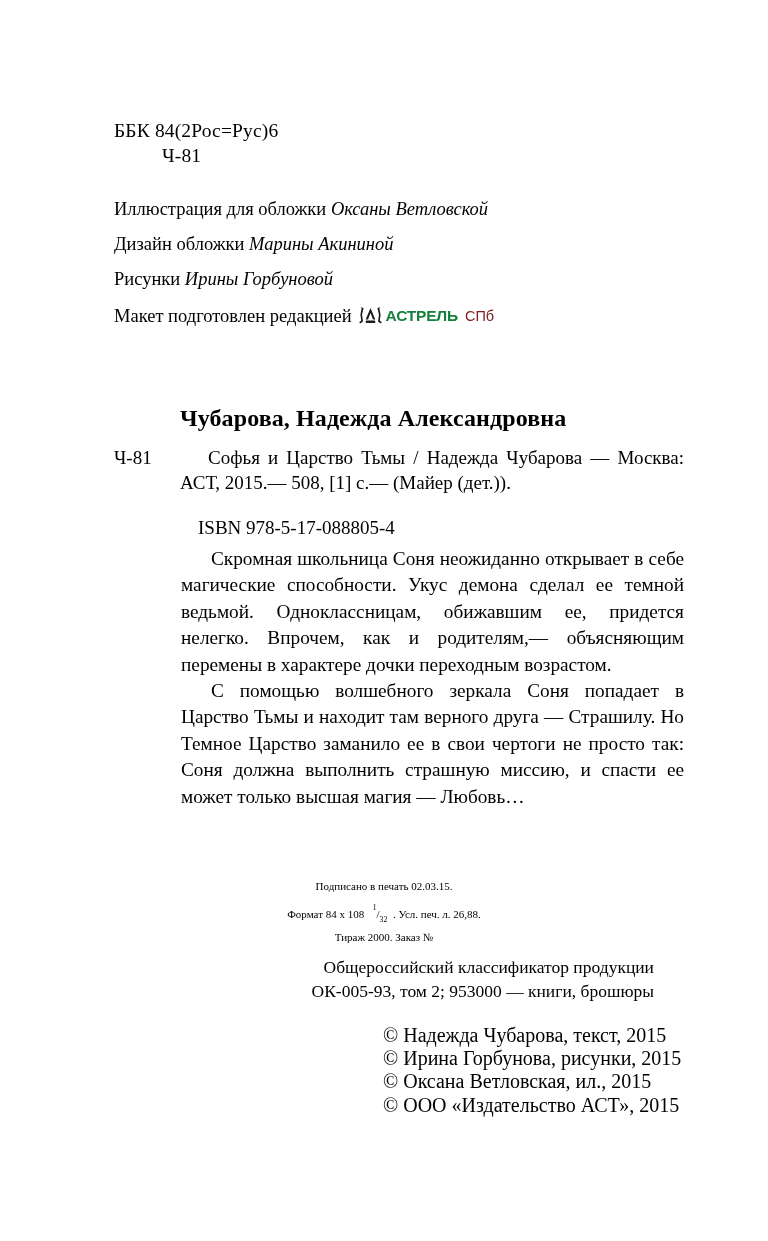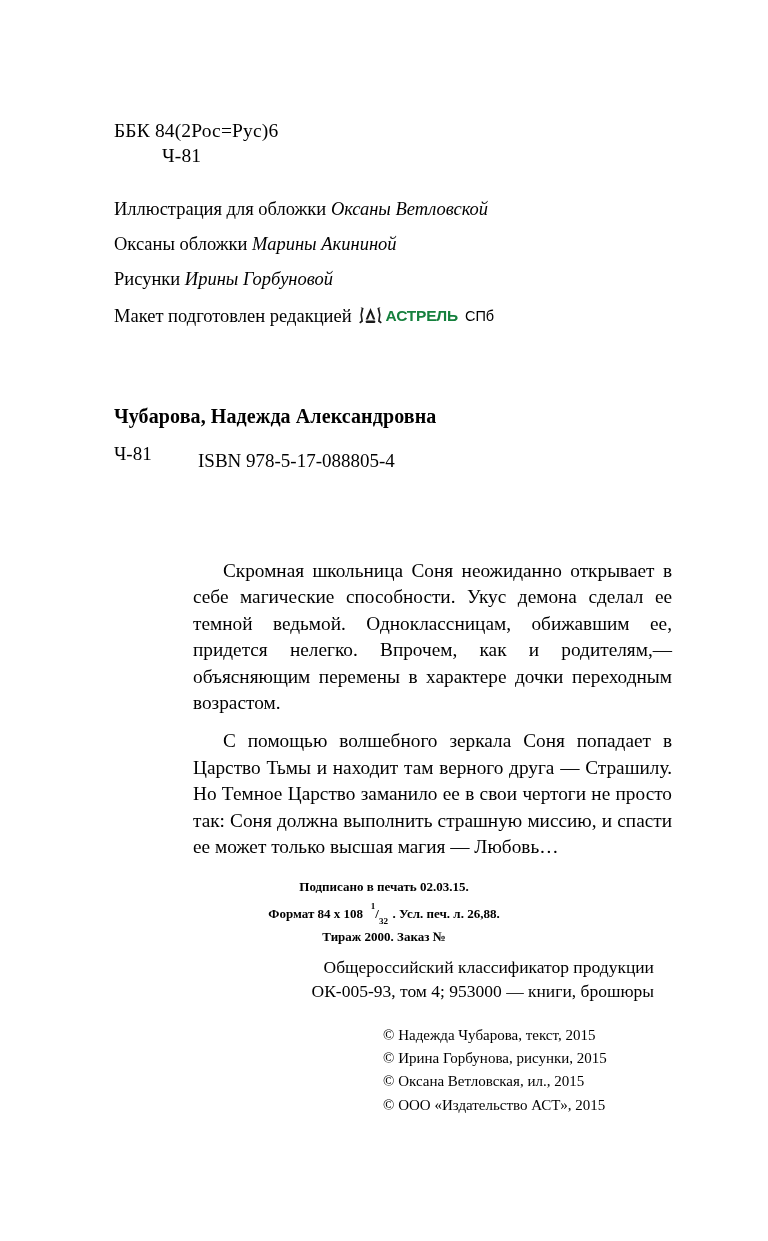--- a/index.html
+++ b/index.html
@@ -69,34 +69,35 @@
     font-weight: bold;
     font-size: 15.5px;
     letter-spacing: -0.2px;
     color: #15803d;
   }
   .logo-city {
     font-family: "Liberation Sans", "DejaVu Sans", sans-serif;
     font-weight: normal;
     font-size: 14.5px;
     letter-spacing: 0px;
-    color: #000000;
+    color: #7f1d1d;
     margin-left: 3px;
   }
 
   
   .cip {
     position: absolute;
     left: 114px;
     top: 405px;
     width: 570px;
   }
   .cip-author {
     font-weight: bold;
-    font-size: 20px;
+    font-size: 24px;
+    margin-left: 66px;
     letter-spacing: 0.1px;
   }
   .cip-body {
     position: relative;
     margin-top: 13px;
     font-size: 19px;
     line-height: 25px;
   }
   .cip-mark {
     position: absolute;
@@ -120,34 +121,33 @@
   .annotation {
     position: absolute;
     left: 181px;
     top: 546px;
     width: 503px;
     font-size: 19.3px;
     line-height: 26.4px;
     text-align: justify;
   }
   .annotation p {
-    margin: 12px;
+    margin: 0;
     text-indent: 30px;
   }
 
   
   .imprint {
     position: absolute;
     left: 114px;
     top: 875px;
     width: 540px;
     text-align: center;
-    font-size: 13px;
+    font-size: 11px;
     line-height: 23.5px;
-    font-weight: bold;
   }
   .imprint .ln { white-space: nowrap; }
   .frac { display: inline-block; position: relative; width: 26px; height: 1em; vertical-align: baseline; text-align: center; }
   .frac sup { font-size: 0.7em; position: relative; top: -0.35em; }
   .frac .slash { font-size: 1em; }
   .frac sub { font-size: 0.7em; position: relative; bottom: -0.25em; }
 
   .classifier {
     position: absolute;
     left: 114px;
@@ -157,21 +157,21 @@
     font-size: 17.5px;
     line-height: 24px;
   }
   .classifier .ln { white-space: nowrap; }
 
   
   .copyright {
     position: absolute;
     left: 383px;
     top: 1024px;
-    font-size: 15px;
+    font-size: 20px;
     line-height: 23.2px;
   }
   .copyright .ln { white-space: nowrap; }
 </style>
 </head>
 <body>
 
 <div class="page">
 
   <div class="codes">
@@ -179,21 +179,21 @@
     <div class="code-line code-indent">Ч-81</div>
   </div>
 
   <div class="credits">
 
     <div class="credit-line">
       <span>Иллюстрация для обложки </span><span class="nm">Оксаны Ветловской</span>
     </div>
 
     <div class="credit-line">
-      <span>Оксаны обложки </span><span class="nm">Марины Акининой</span>
+      <span>Дизайн обложки </span><span class="nm">Марины Акининой</span>
     </div>
 
     <div class="credit-line">
       <span>Рисунки </span><span class="nm">Ирины Горбуновой</span>
     </div>
 
     <div class="credit-line">
       <span>Макет подготовлен редакцией</span><span class="logo">
           <span class="logo-mark"><svg width="23" height="21" viewBox="0 0 23 21" xmlns="http://www.w3.org/2000/svg">
               <path d="M1.6 2.2 L4.6 3.0 L3.0 9.8 L4.0 16.6 L1.2 18.6 L0.2 17.2 L2.2 15.6 L1.4 9.8 L2.6 3.4 Z" fill="#1a1a1a"></path>
@@ -205,38 +205,39 @@
           <span class="logo-city">СПб</span>
         </span>
     </div>
 
   </div>
 
   <div class="cip">
     <div class="cip-author">Чубарова, Надежда Александровна</div>
     <div class="cip-body">
       <span class="cip-mark">Ч-81</span>
+      <div class="cip-text">Софья и Царство Тьмы / Надежда Чубарова — Москва: АСТ, 2015.— 508, [1] с.— (Майер (дет.)).</div>
     </div>
     <div class="cip-isbn">ISBN 978-5-17-088805-4</div>
   </div>
 
   <div class="annotation">
     <p>Скромная школьница Соня неожиданно открывает в себе магические способности. Укус демона сделал ее темной ведьмой. Одноклассницам, обижавшим ее, придется нелегко. Впрочем, как и родителям,— объясняющим перемены в характере дочки переходным возрастом.</p>
     <p>С помощью волшебного зеркала Соня попадает в Царство Тьмы и находит там верного друга — Страшилу. Но Темное Царство заманило ее в свои чертоги не просто так: Соня должна выполнить страшную миссию, и спасти ее может только высшая магия — Любовь…</p>
   </div>
 
   <div class="imprint">
     <div class="ln">Подписано в печать  02.03.15.</div>
     <div class="ln"><span>Формат 84 х 108 </span><span class="frac"><sup>1</sup><span class="slash">/</span><sub>32</sub></span><span>.  Усл. печ. л. 26,88.</span></div>
     <div class="ln">Тираж 2000.  Заказ №</div>
   </div>
 
   <div class="classifier">
     <div class="ln">Общероссийский классификатор продукции</div>
-    <div class="ln">ОК-005-93, том 4; 953000 — книги, брошюры</div>
+    <div class="ln">ОК-005-93, том 2; 953000 — книги, брошюры</div>
   </div>
 
   <div class="copyright">
     <div class="ln">© Надежда Чубарова, текст,  2015</div>
     <div class="ln">© Ирина Горбунова, рисунки, 2015</div>
     <div class="ln">© Оксана Ветловская, ил., 2015</div>
     <div class="ln">© ООО «Издательство АСТ», 2015</div>
   </div>
 
 </div>

